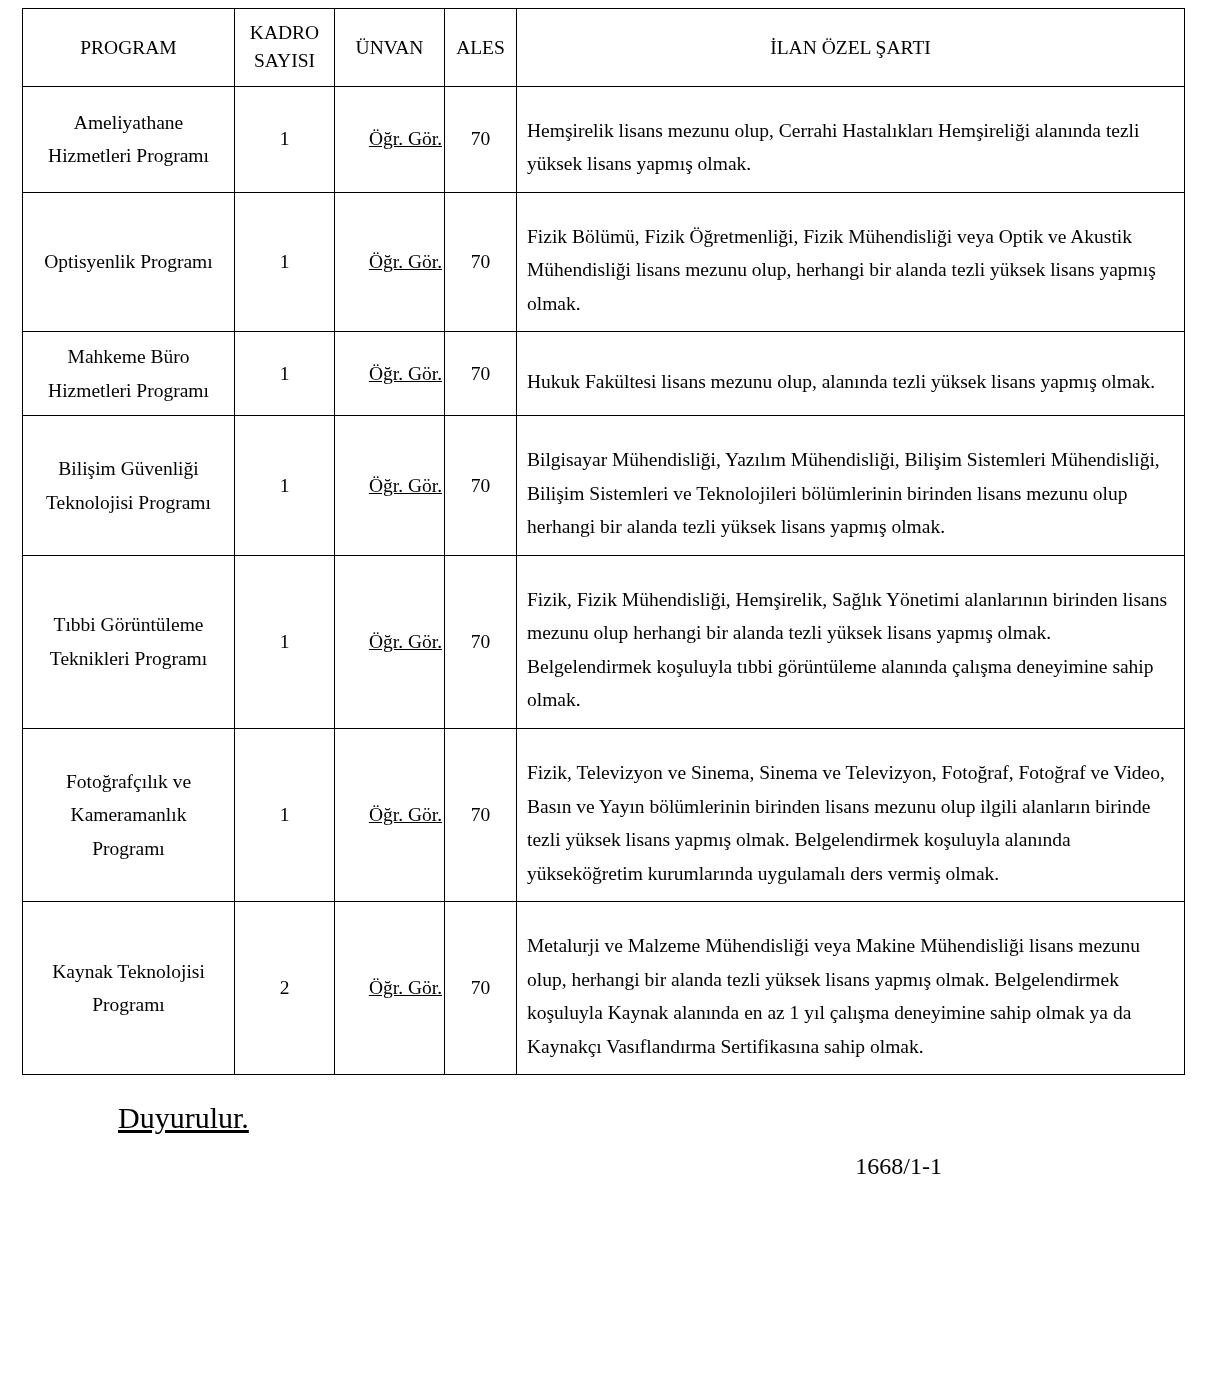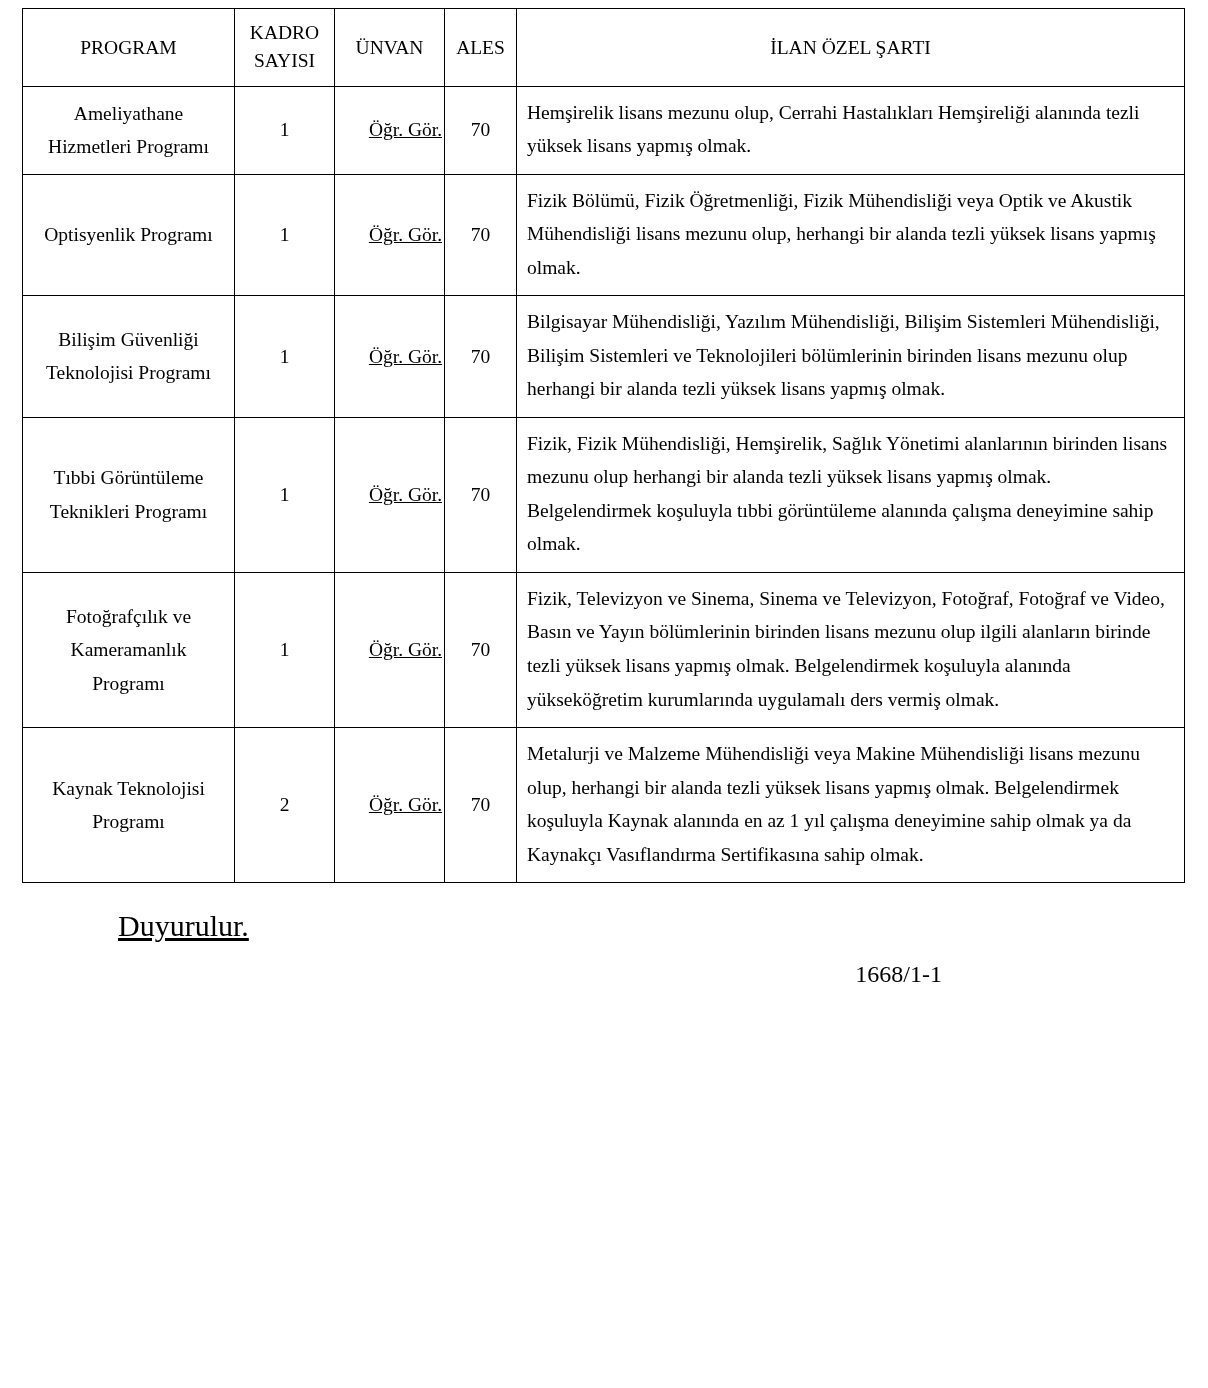--- a/index.html
+++ b/index.html
@@ -56,21 +56,21 @@
     text-align: center;
     padding: 8px 2px;
   }
   td.unvan {
     text-align: right;
     padding: 8px 2px;
     text-decoration: underline;
   }
   td.sart {
     text-align: left;
-    padding: 9px 10px 11px 10px;
+    padding: 27px 10px 11px 10px;
     line-height: 1.78;
   }
   .footer {
     margin-top: 26px;
     padding-left: 96px;
     font-size: 30px;
     text-decoration: underline;
   }
   .docnum {
     margin-top: 18px;
@@ -113,20 +113,27 @@
         <td class="sart">Hemşirelik lisans mezunu olup, Cerrahi Hastalıkları Hemşireliği alanında tezli yüksek lisans yapmış olmak.</td>
       </tr>
       <tr>
         <td class="program">Optisyenlik Programı</td>
         <td class="num">1</td>
         <td class="unvan">Öğr. Gör.</td>
         <td class="num">70</td>
         <td class="sart">Fizik Bölümü, Fizik Öğretmenliği, Fizik Mühendisliği veya Optik ve Akustik Mühendisliği lisans mezunu olup, herhangi bir alanda tezli yüksek lisans yapmış olmak.</td>
       </tr>
       <tr>
+        <td class="program">Mahkeme Büro Hizmetleri Programı</td>
+        <td class="num">1</td>
+        <td class="unvan">Öğr. Gör.</td>
+        <td class="num">70</td>
+        <td class="sart">Hukuk Fakültesi lisans mezunu olup, alanında tezli yüksek lisans yapmış olmak.</td>
+      </tr>
+      <tr>
         <td class="program">Bilişim Güvenliği Teknolojisi Programı</td>
         <td class="num">1</td>
         <td class="unvan">Öğr. Gör.</td>
         <td class="num">70</td>
         <td class="sart">Bilgisayar Mühendisliği, Yazılım Mühendisliği, Bilişim Sistemleri Mühendisliği, Bilişim Sistemleri ve Teknolojileri bölümlerinin birinden lisans mezunu olup herhangi bir alanda tezli yüksek lisans yapmış olmak.</td>
       </tr>
       <tr>
         <td class="program">Tıbbi Görüntüleme Teknikleri Programı</td>
         <td class="num">1</td>
         <td class="unvan">Öğr. Gör.</td>

